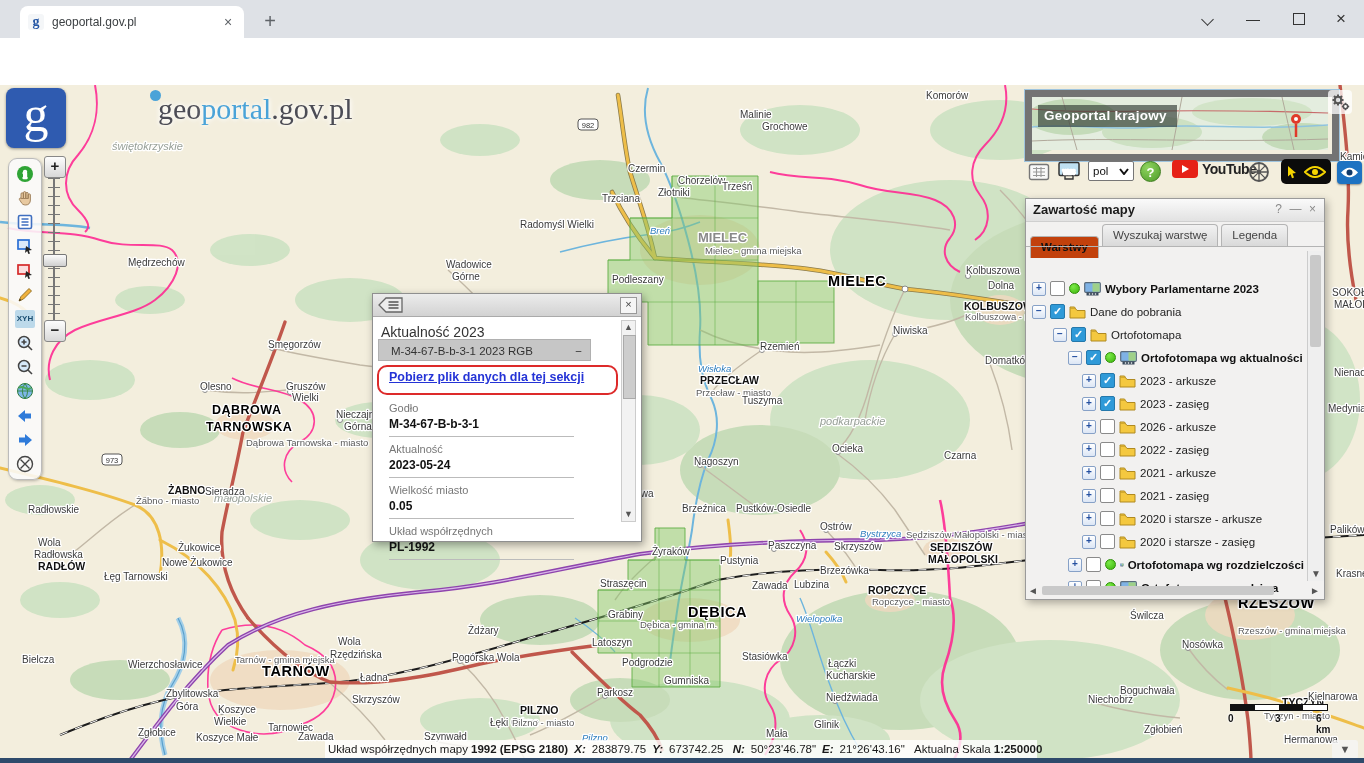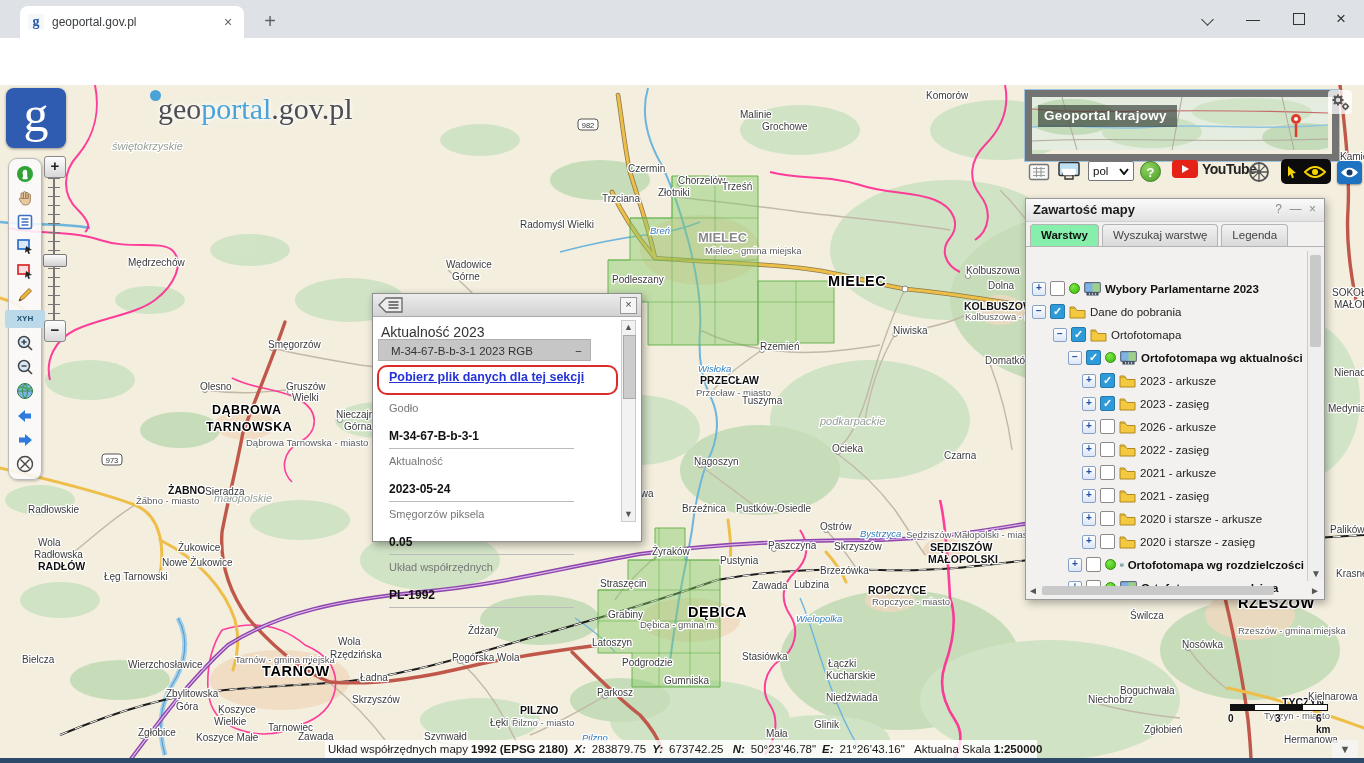--- a/index.html
+++ b/index.html
@@ -47,21 +47,21 @@
   #brand .c1{color:#4c4c55;} #brand .c2{color:#4aa3d8;}
   #menu{left:74px;top:127px;display:flex;gap:5px;}
   .menu-btn{background:#b5daf0;border:1px solid #7fb8d9;border-radius:2px;font-size:11px;color:#222;
     padding:3px 8px;white-space:nowrap;cursor:pointer;}
 
   #lefttools{left:8px;top:158px;width:34px;height:322px;background:rgba(250,250,250,.88);
     border:1px solid #bbb;border-radius:9px;box-shadow:1px 1px 3px rgba(0,0,0,.25);
     display:flex;flex-direction:column;align-items:center;justify-content:space-between;padding:6px 0;box-sizing:border-box;}
   .ltool{width:18px;height:18px;cursor:pointer;}
   #xyh{background:#bcd9ea;color:#1b4f72;font-size:8px;font-weight:bold;border-radius:2px;
-    display:flex;align-items:center;justify-content:center;width:40px;}
+    display:flex;align-items:center;justify-content:center;width:20px;}
   #slider{left:44px;top:156px;width:22px;height:186px;}
   .sl-btn{left:0;width:20px;height:20px;background:linear-gradient(#fdfdfd,#d8d8d8);border:1px solid #888;
     border-radius:3px;text-align:center;font-size:15px;line-height:18px;color:#222;font-weight:bold;cursor:pointer;}
   #sl-track{left:9px;top:22px;width:2px;height:142px;background:#777;}
   #sl-ticks{left:4px;top:22px;width:12px;height:142px;
     background:repeating-linear-gradient(to bottom,#777 0 1px,transparent 1px 9px);}
   #sl-handle{left:-1px;top:98px;width:22px;height:11px;background:linear-gradient(#fcfcfc,#cfcfcf);
     border:1px solid #777;border-radius:2px;cursor:grab;}
 
   
@@ -72,21 +72,21 @@
   #popup-close{right:4px;top:3px;position:absolute;width:15px;height:15px;background:#f5f5f5;border:1px solid #999;
     font-size:11px;line-height:13px;text-align:center;color:#444;cursor:pointer;}
   #popup-title{left:8px;top:30px;font-size:14px;color:#333;}
   #popup-section{left:5px;top:45px;width:213px;height:22px;background:#c6c6c6;border:1px solid #b0b0b0;
     font-size:11.5px;color:#333;line-height:22px;padding-left:12px;box-sizing:border-box;}
   #popup-collapse{position:absolute;right:8px;top:0;cursor:pointer;color:#333;}
   #popup-linkbox{left:4px;top:71px;width:237px;height:26px;border:2.5px solid #dd2a2a;border-radius:10px;}
   #popup-link{left:16px;top:76px;font-size:12.5px;font-weight:bold;color:#2433d6;text-decoration:underline;cursor:pointer;white-space:nowrap;}
   #popup-fields{left:16px;top:102px;width:185px;}
   .pf-label{font-size:11px;color:#777;margin-top:6px;}
-  .pf-value{font-size:12px;font-weight:bold;color:#111;margin-top:15px;}
+  .pf-value{font-size:12px;font-weight:bold;color:#111;margin-top:3px;}
   .pf-hr{height:1px;background:#bbb;margin-top:5px;}
   #popup-scroll{left:248px;top:26px;width:15px;height:202px;background:#f2f2f2;border:1px solid #ccc;box-sizing:border-box;}
   .pscroll-arrow{left:2px;width:9px;height:9px;color:#555;font-size:9px;line-height:9px;text-align:center;cursor:pointer;}
   #popup-thumb{left:1px;top:14px;width:11px;height:62px;background:#cdcdcd;border:1px solid #aaa;cursor:grab;}
 
   
   #overview{left:1025px;top:90px;width:300px;height:57px;border:7px solid #737373;box-shadow:0 0 0 1px #9fc4de;cursor:pointer;}
   #ov-label{left:6px;top:8px;background:rgba(55,65,58,.68);color:#fff;font-weight:bold;font-size:13.5px;
     padding:3px 10px 4px 6px;letter-spacing:.3px;}
   #gearbtn{left:1328px;top:90px;width:24px;height:24px;background:rgba(255,255,255,.75);border-radius:4px;cursor:pointer;}
@@ -110,21 +110,21 @@
 
   
   #panel{left:1025px;top:198px;width:300px;height:402px;background:#f2f1f0;border:1px solid #9a9a9a;box-shadow:2px 3px 8px rgba(0,0,0,.3);box-sizing:border-box;}
   #panel-head{height:22px;position:relative;background:linear-gradient(#fafafa,#e2e2e2);border-bottom:1px solid #cfcfcf;}
   #panel-title{position:absolute;left:7px;top:3px;font-size:13px;font-weight:bold;color:#1c1c1c;}
   .phbtn{position:absolute;top:3px;width:15px;height:15px;color:#8a8a8a;font-size:12px;line-height:15px;text-align:center;cursor:pointer;}
   #ph-help{right:38px;} #ph-min{right:21px;} #ph-close{right:4px;}
   #tabs{position:absolute;left:4px;top:25px;display:flex;gap:3px;}
   .tab{font-size:11.5px;color:#444;background:linear-gradient(#f2f2f2,#d9d9d9);border:1px solid #b4b4b4;
     border-bottom:none;border-radius:4px 4px 0 0;padding:4px 10px 5px;cursor:pointer;}
-  .tab.active{background:#86efac;font-weight:bold;color:#111;position:relative;top:0;}
+  .tab.active{background:#c2410c;font-weight:bold;color:#111;position:relative;top:12px;}
   #tabline{position:absolute;left:0;top:47px;width:298px;height:1px;background:#b4b4b4;}
   #expand-btn{position:absolute;left:6px;top:53px;width:253px;height:17px;background:linear-gradient(#fcfcfc,#e8e8e8);
     border:1px solid #ababab;border-radius:2px;font-size:11px;color:#333;text-align:center;line-height:16px;cursor:pointer;}
   #tree{position:absolute;left:2px;top:78px;width:276px;background:#fdfdfd00;}
   .tree-row{height:23px;display:flex;align-items:center;gap:4px;}
   .expand{width:12px;height:12px;background:linear-gradient(#fff,#dce6f5);border:1px solid #87a1c7;border-radius:2px;
     font-size:10px;line-height:10px;text-align:center;color:#234fa0;font-weight:bold;cursor:pointer;flex:none;}
   .cb{width:15px;height:15px;border:1px solid #8a8a8a;background:#fff;border-radius:2px;box-sizing:border-box;cursor:pointer;flex:none;}
   .cb.on{background:#2f9ad8;border-color:#2478ab;color:#fff;font-size:11px;font-weight:bold;line-height:13px;text-align:center;}
   .gdot{width:11px;height:11px;border-radius:50%;background:radial-gradient(circle at 35% 30%,#7bea48,#3db50a);border:1px solid #2e8f08;box-sizing:border-box;flex:none;}
@@ -602,21 +602,21 @@
     <div class="abs" id="popup-section"><span>M-34-67-B-b-3-1 2023 RGB</span><span id="popup-collapse">−</span></div>
     <div class="abs" id="popup-linkbox"></div>
     <a class="abs" id="popup-link">Pobierz plik danych dla tej sekcji</a>
     <div class="abs" id="popup-fields">
         <div class="pf-label">Godło</div>
         <div class="pf-value">M-34-67-B-b-3-1</div>
         <div class="pf-hr"></div>
         <div class="pf-label">Aktualność</div>
         <div class="pf-value">2023-05-24</div>
         <div class="pf-hr"></div>
-        <div class="pf-label">Smęgorzów piksela</div>
+        <div class="pf-label">Wielkość miasto</div>
         <div class="pf-value">0.05</div>
         <div class="pf-hr"></div>
         <div class="pf-label">Układ współrzędnych</div>
         <div class="pf-value">PL-1992</div>
         <div class="pf-hr"></div>
       </div>
     <div class="abs" id="popup-scroll">
       <div class="abs pscroll-arrow" style="top:2px">▲</div>
       <div class="abs" id="popup-thumb"></div>
       <div class="abs pscroll-arrow" style="bottom:2px">▼</div>

